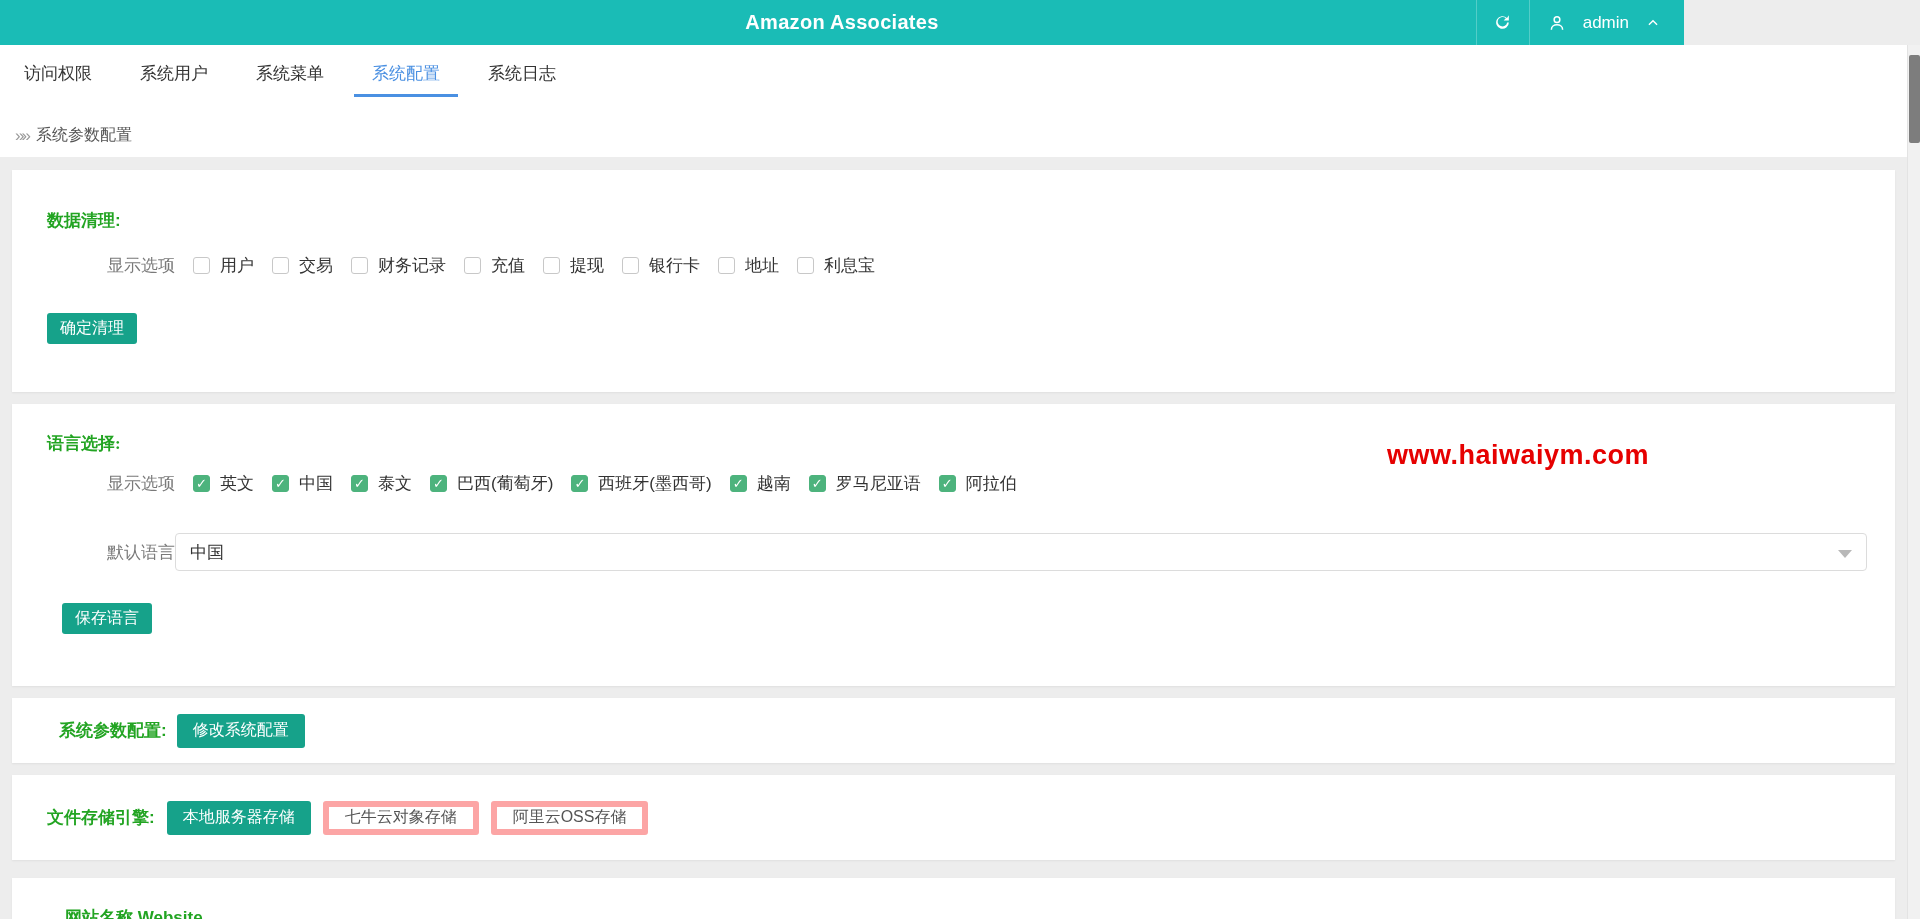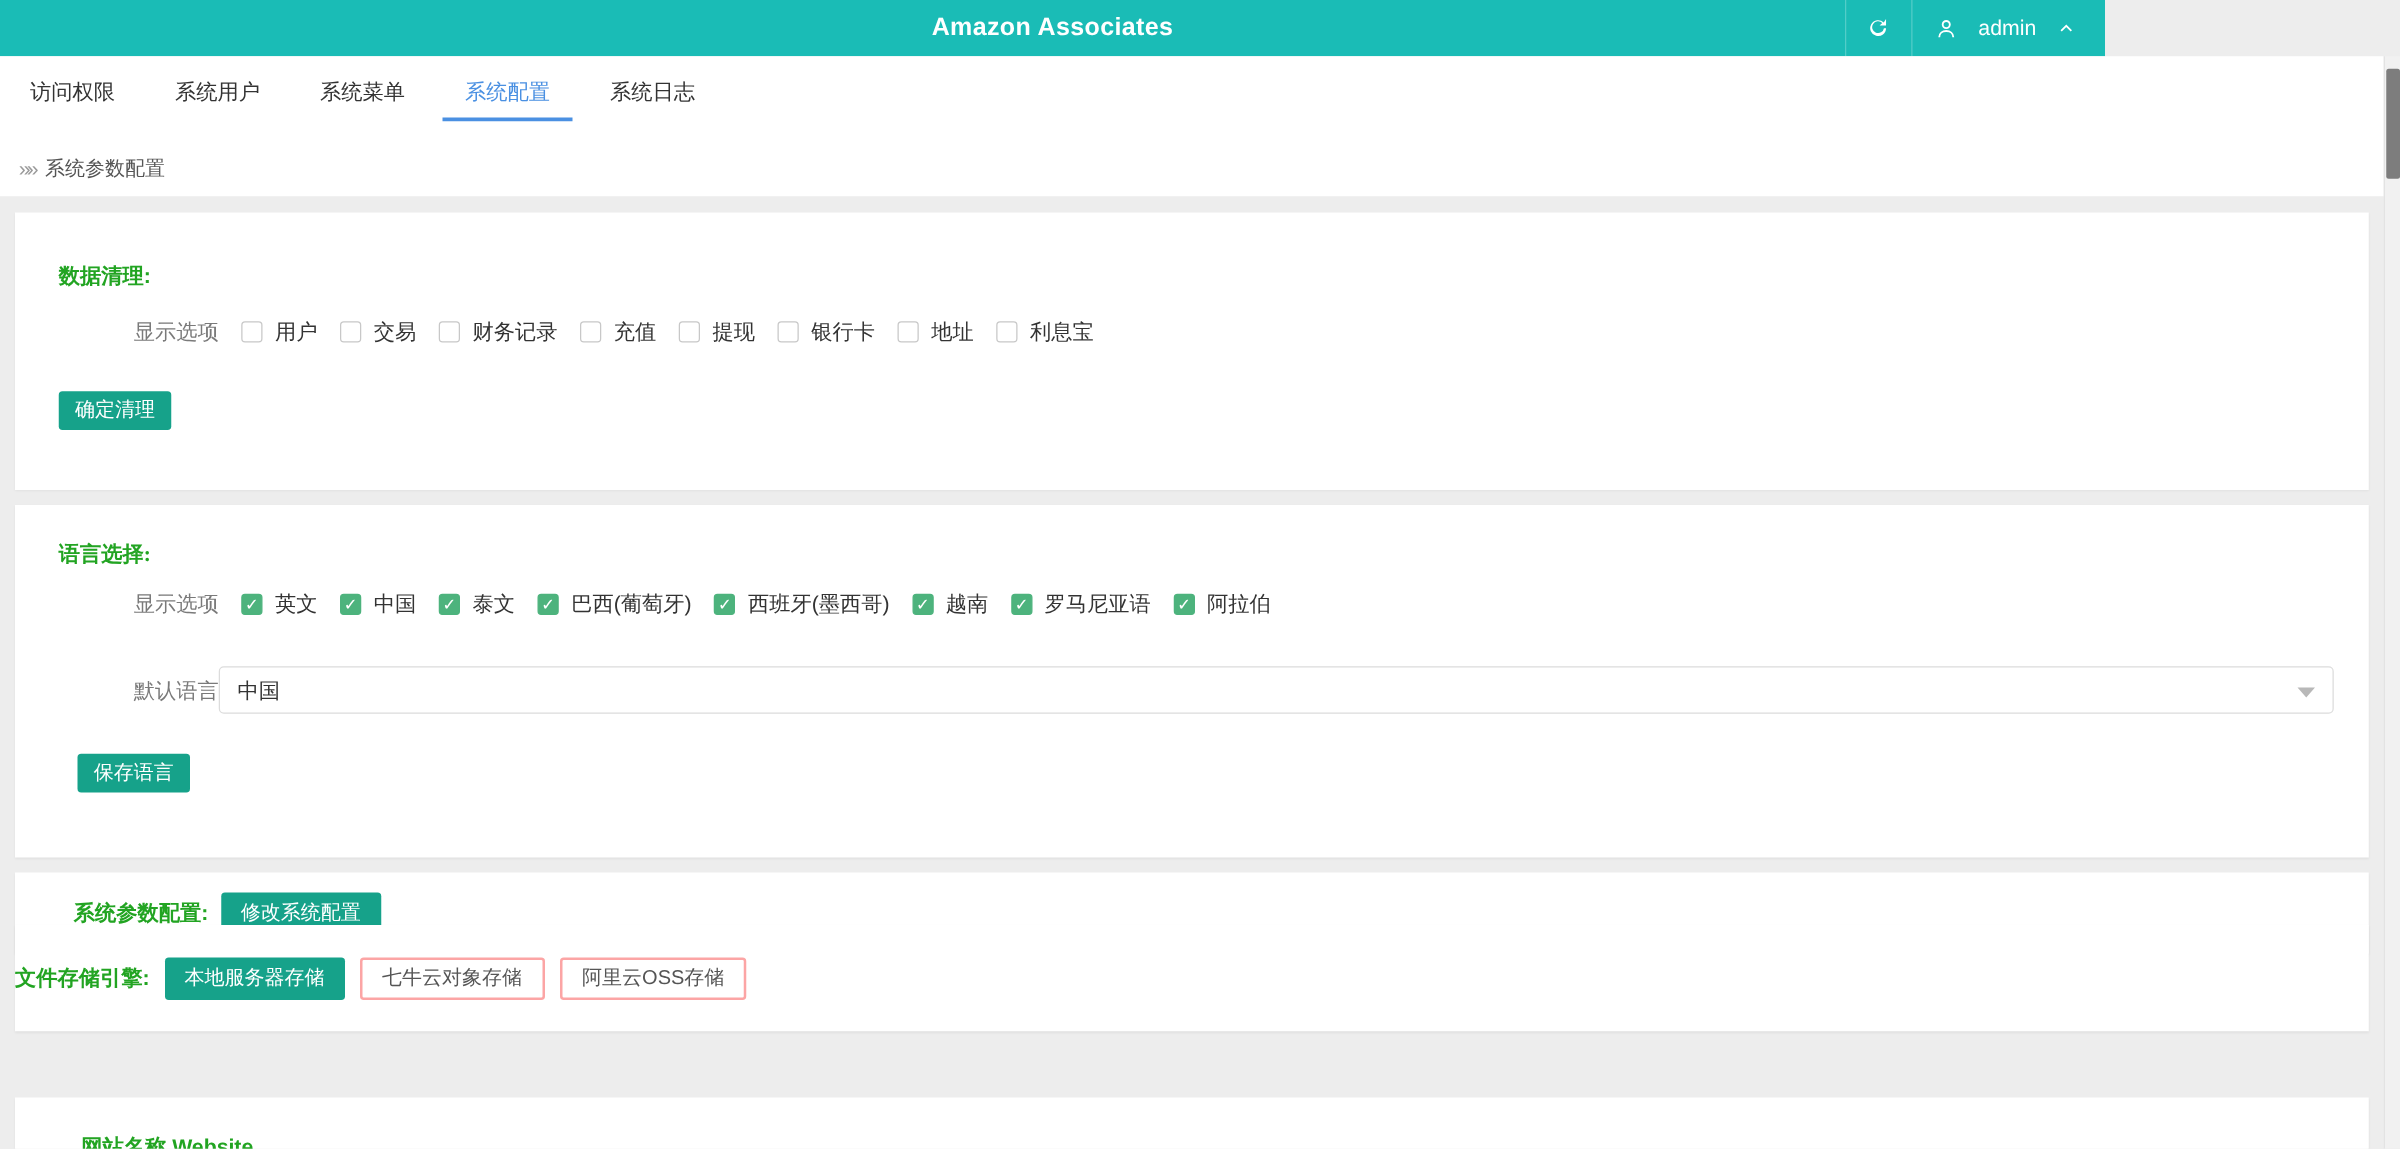--- a/index.html
+++ b/index.html
@@ -39,21 +39,21 @@
     background:var(--accent-blue);}
   .breadcrumb{display:flex;align-items:center;padding:24px 0 0 15px;color:#555;font-size:16px;gap:8px;}
   .bc-icon{color:#9a9a9a;font-size:17px;}
   .bc-icon::before{content:"\00BB\00BB";letter-spacing:-3px;}
   
   .card{position:absolute;left:12px;width:1883px;background:#fff;
     box-shadow:0 1px 2px rgba(0,0,0,.06);}
   .card1{top:170px;height:222px;}
   .card2{top:404px;height:282px;}
   .card3{top:698px;height:65px;display:flex;align-items:center;padding-left:47px;}
-  .card4{top:740px;height:85px;display:flex;align-items:center;}
+  .card4{top:775px;height:85px;display:flex;align-items:center;padding-left:35px;}
   .card5{top:878px;height:80px;}
   .section-label{margin:39px 0 0 35px;font-size:17px;font-weight:bold;color:var(--label-green);}
   .card2 .section-label{margin-top:28px;font-family:Liberation Serif, serif;}
   
   .options-row{margin:22px 0 0 95px;display:flex;align-items:center;}
   .card2 .options-row{margin-top:17px;}
   .row-label{color:#7a7a7a;font-size:17px;}
   .cb-item{display:flex;align-items:center;margin-left:18px;}
   .cb-item:first-of-type{margin-left:12px;}
   .checkbox{width:17px;height:17px;border:1px solid #c8c8c8;border-radius:3px;
@@ -66,21 +66,21 @@
   .input-row{margin:8px 0 0 157px;}
   .text-input{width:548px;height:37px;border:1px solid #dcdcdc;border-radius:4px;
     padding:0 13px;font-size:17px;color:#333;outline:none;
     font-family:"Liberation Sans","DejaVu Sans",sans-serif;}
   .text-input::placeholder{color:#b5b5b5;}
   
   .btn{display:inline-flex;align-items:center;justify-content:center;cursor:pointer;
     border:none;font-size:16px;font-family:"Liberation Sans","DejaVu Sans",sans-serif;
     border-radius:3px;white-space:nowrap;}
   .btn-teal{background:var(--btn-teal);color:#fff;}
-  .btn-plain{background:#fff;color:#555;border:2px solid #fca5a5;}
+  .btn-plain{background:#fff;color:#555;border:6px solid #fca5a5;}
   .btn-confirm{margin:36px 0 0 35px;height:31px;padding:0 13px;}
   .btn-save{margin:32px 0 0 50px;height:31px;padding:0 13px;}
   .btn-modify{margin-left:10px;height:34px;padding:0 16px;}
   .storage-btn{height:34px;padding:0 16px;margin-left:12px;}
   
   .default-row{margin:38px 0 0 95px;display:flex;align-items:center;}
   .default-label{width:68px;color:#7a7a7a;font-size:17px;flex:none;}
   .select{flex:1;margin-right:28px;height:38px;border:1px solid #dcdcdc;border-radius:4px;
     background:#fff;display:flex;align-items:center;padding:0 14px;cursor:pointer;position:relative;}
   .select-value{font-size:17px;color:#333;}
@@ -209,20 +209,21 @@
     <span class="cb-item">
       <span class="checkbox checked"></span>
       <span class="cb-label">罗马尼亚语</span>
     </span>
     <span class="cb-item">
       <span class="checkbox checked"></span>
       <span class="cb-label">阿拉伯</span>
     </span>
   </div>
   <div class="watermark">
+    <div class="wm-url">www.haiwaiym.com</div>
   </div>
   <div class="default-row">
     <span class="default-label">默认语言</span>
     <div class="select">
       <span class="select-value">中国</span>
       <span class="caret"></span>
     </div>
   </div>
   <button class="btn btn-teal btn-save">保存语言</button>
 </div>

